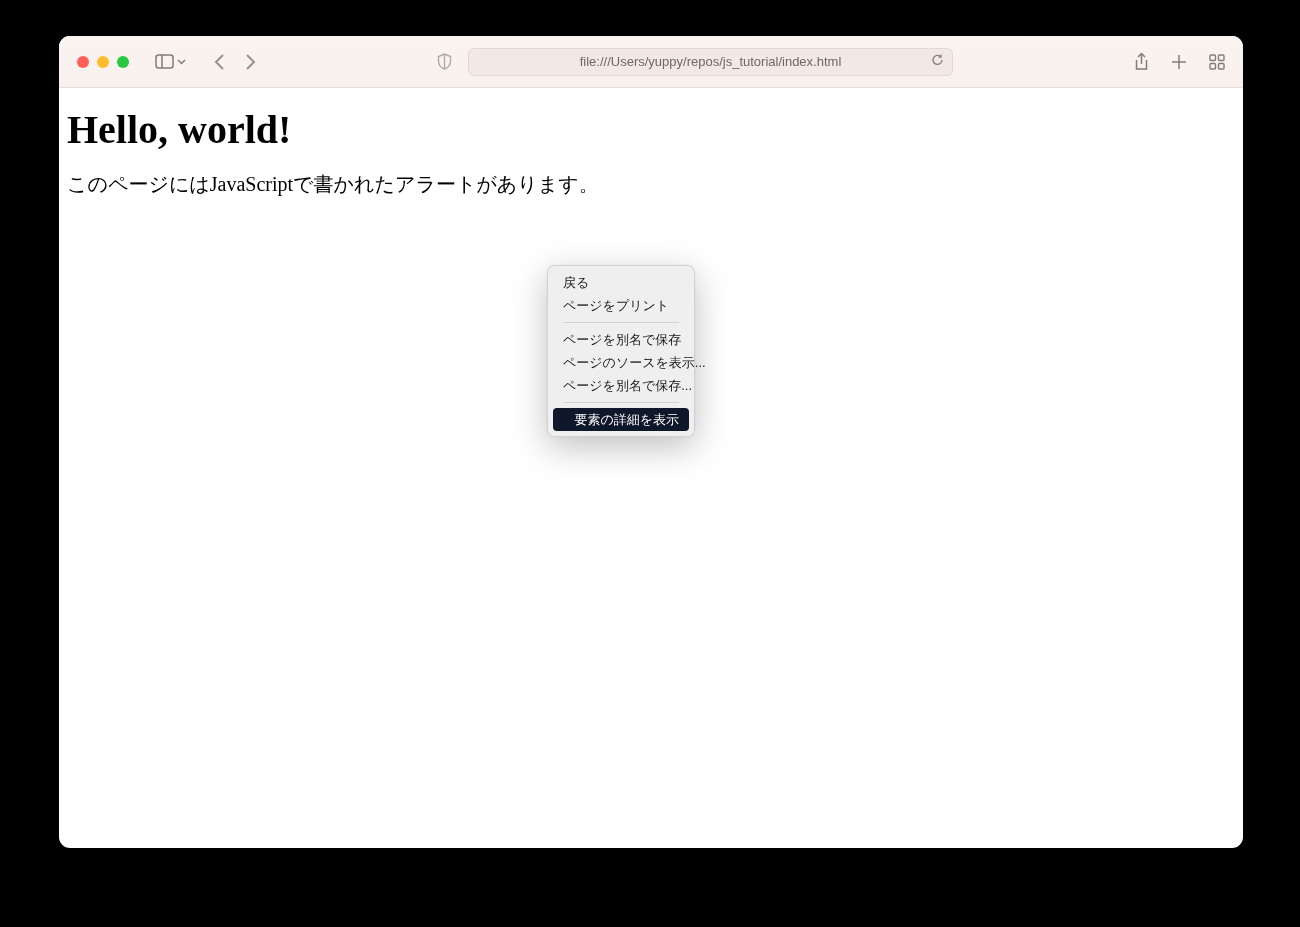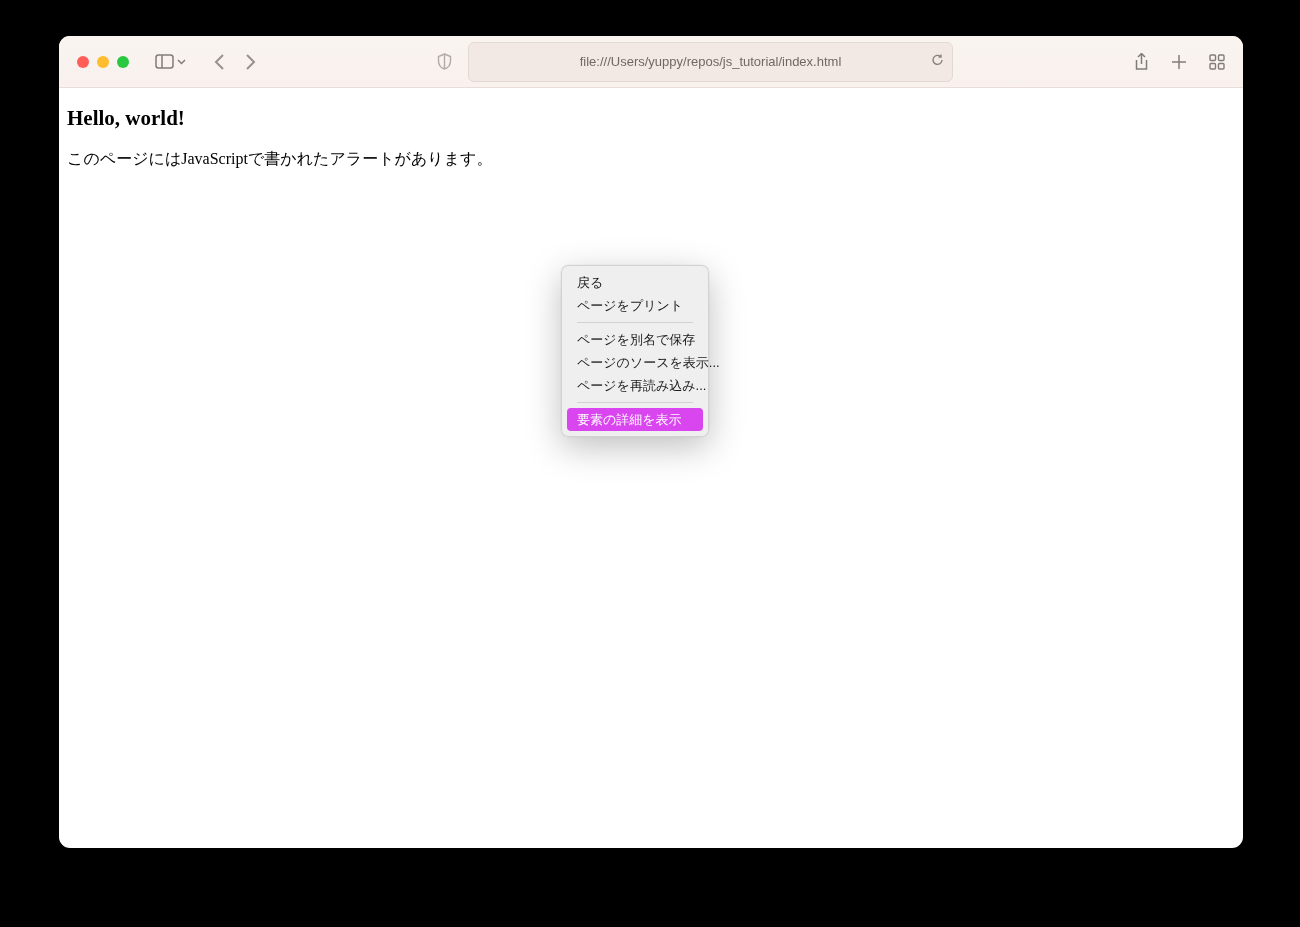--- a/index.html
+++ b/index.html
@@ -81,21 +81,21 @@
     }
     
     .shield-icon {
       color: #9a918c;
       margin-left: auto;
       margin-right: 16px;
     }
     
     .url-bar {
       flex: 0 0 485px;
-      height: 40px;
+      height: 28px;
       background: #f2e9e4;
       border: 1px solid #e3d8d2;
       border-radius: 6px;
       display: flex;
       align-items: center;
       justify-content: center;
       position: relative;
       margin-right: auto;
     }
     
@@ -118,57 +118,58 @@
       align-items: center;
       margin-left: auto;
     }
     
     .content {
       padding: 18px 8px;
       font-family: "Times New Roman", serif;
     }
     
     .content h1 {
-      font-size: 21px;
+      font-size: 40px;
       font-weight: bold;
       margin-bottom: 18px;
       color: #000;
     }
     
     .content p {
-      font-size: 16px;
+      font-size: 20px;
       color: #000;
       font-family: "Times New Roman", "Hiragino Mincho ProN", serif;
     }
     
     .context-menu {
       position: absolute;
-      left: 502px;
+      left: 488px;
       top: 229px;
       width: 148px;
       background: rgba(238, 238, 238, 0.97);
       backdrop-filter: blur(20px);
       border-radius: 7px;
       border: 1px solid rgba(0,0,0,0.12);
       box-shadow: 0 10px 35px rgba(0,0,0,0.25), 0 0 0 0.5px rgba(0,0,0,0.05);
       padding: 5px;
       font-size: 13px;
       color: #1a1a1a;
     }
     
     .menu-item {
       padding: 3px 10px;
       border-radius: 4px;
       white-space: nowrap;
       line-height: 17px;
     }
     
     .menu-item.highlighted {
-      background: #d946ef;
+      background: #0f172a;
       color: #fff;
+      text-align: right;
     }
     
     .menu-separator {
       height: 1px;
       background: rgba(0,0,0,0.12);
       margin: 5px 10px;
     }
   </style>
 </head>
 <body>
@@ -258,17 +259,17 @@
     <h1>Hello, world!</h1>
     <p>このページにはJavaScriptで書かれたアラートがあります。</p>
   </div>
 
   <div class="context-menu">
     <div class="menu-item">戻る</div>
     <div class="menu-item">ページをプリント</div>
     <div class="menu-separator"></div>
     <div class="menu-item">ページを別名で保存</div>
     <div class="menu-item">ページのソースを表示...</div>
-    <div class="menu-item">ページを再読み込み...</div>
+    <div class="menu-item">ページを別名で保存...</div>
     <div class="menu-separator"></div>
     <div class="menu-item highlighted">要素の詳細を表示</div>
   </div>
 </div>
 
 </body></html>

